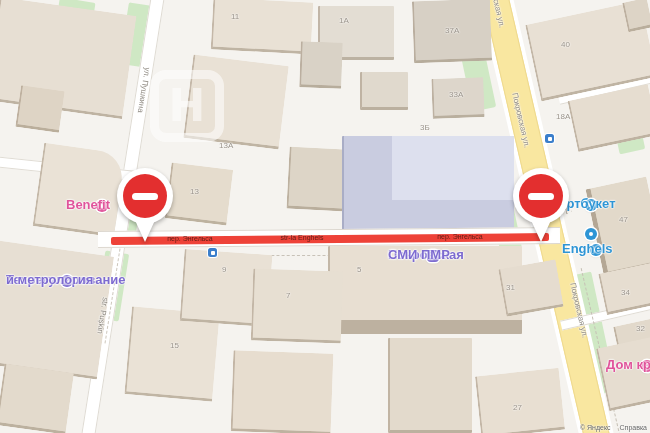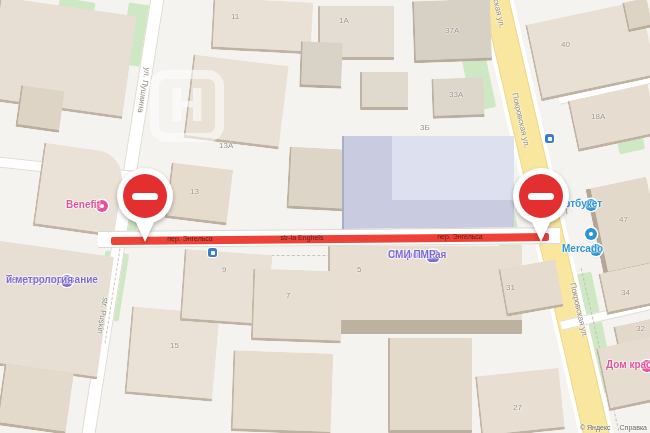--- a/index.html
+++ b/index.html
@@ -27,21 +27,21 @@
          text-shadow:0 0 2px #fff,0 0 2px #fff,0 0 2px #fff;transform-origin:0 0;}
   .bnum{font-size:8px;color:#9a938a;z-index:4;white-space:nowrap;
         text-shadow:0 0 2px #fff,0 0 2px #fff;}
   
   .poi{z-index:5;text-align:center;}
   .poi .ic{position:relative;display:inline-block;width:12px;height:12px;border-radius:50%;
            box-shadow:0 0 0 1.5px #fff,0 1px 2px rgba(0,0,0,.25);}
   .poi .ic::after{content:"";position:absolute;left:4px;top:4px;width:4px;height:4px;border-radius:50%;background:#fff;}
   .poi .ic.glyph{color:#fff;font-size:8px;line-height:12px;text-align:center;}
   .poi .ic.glyph::after{display:none;}
-  .poi .lbl{position:relative;display:block;font-size:10px;font-weight:bold;line-height:10px;
+  .poi .lbl{position:relative;display:block;font-size:13px;font-weight:bold;line-height:10px;
             text-shadow:0 0 2px #fff,0 0 2px #fff,0 0 2px #fff;white-space:nowrap;}
   .pink{color:#e0549b;} .pinkbg{background:#e0549b;}
   .blue{color:#2e95d5;} .bluebg{background:#2e95d5;}
   .purple{color:#7d6bd0;} .purplebg{background:#7d6bd0;}
   .tstop{width:9px;height:9px;background:#3a7ecb;border-radius:2.5px;z-index:5;
          box-shadow:0 0 0 1px #fff;}
   .tstop::after{content:"";position:absolute;left:2.5px;top:2.5px;width:4px;height:4px;background:#fff;border-radius:1px;}
   
   .pin{width:56px;height:72px;z-index:6;filter:drop-shadow(0 2px 2px rgba(0,0,0,.3));}
   .pin .disc{left:0;top:0;width:56px;height:56px;background:#fff;border-radius:50%;}
@@ -138,21 +138,21 @@
   <div class="stlbl" style="left:110px;top:298px;transform:rotate(99deg);">str. Pușkin</div>
 
   <div class="bnum" style="left:231px;top:12px;">11</div>
   <div class="bnum" style="left:339px;top:16px;">1А</div>
   <div class="bnum" style="left:445px;top:26px;">37А</div>
   <div class="bnum" style="left:561px;top:40px;">40</div>
   <div class="bnum" style="left:449px;top:90px;">33А</div>
   <div class="bnum" style="left:420px;top:123px;">3Б</div>
   <div class="bnum" style="left:219px;top:141px;">13А</div>
   <div class="bnum" style="left:190px;top:187px;">13</div>
-  <div class="bnum" style="left:591px;top:112px;">18А</div>
+  <div class="bnum" style="left:556px;top:112px;">18А</div>
   <div class="bnum" style="left:619px;top:215px;">47</div>
   <div class="bnum" style="left:222px;top:265px;">9</div>
   <div class="bnum" style="left:357px;top:265px;">5</div>
   <div class="bnum" style="left:286px;top:291px;">7</div>
   <div class="bnum" style="left:506px;top:283px;">31</div>
   <div class="bnum" style="left:621px;top:288px;">34</div>
   <div class="bnum" style="left:636px;top:324px;">32</div>
   <div class="bnum" style="left:170px;top:341px;">15</div>
   <div class="bnum" style="left:513px;top:403px;">27</div>
 
@@ -175,21 +175,21 @@
   </div>
   <div class="poi" style="left:557px;top:199px;width:56px;">
     <span class="ic glyph bluebg">✿</span>
     <span class="lbl blue">Артбукет</span>
   </div>
   <div class="poi" style="left:573px;top:228px;width:24px;">
     <span class="ic bluebg"></span>
   </div>
   <div class="poi" style="left:562px;top:244px;width:56px;">
     <span class="ic bluebg"></span>
-    <span class="lbl blue">Mercado</span>
+    <span class="lbl blue">Enghels</span>
   </div>
   <div class="poi" style="left:606px;top:360px;width:70px;">
     <span class="ic glyph pinkbg">✿</span>
     <span class="lbl pink">Дом красоты</span>
   </div>
 
   <div class="pin" style="left:117px;top:168px;">
     <div class="disc"></div>
     <div class="tail"></div>
     <div class="sign"></div>

